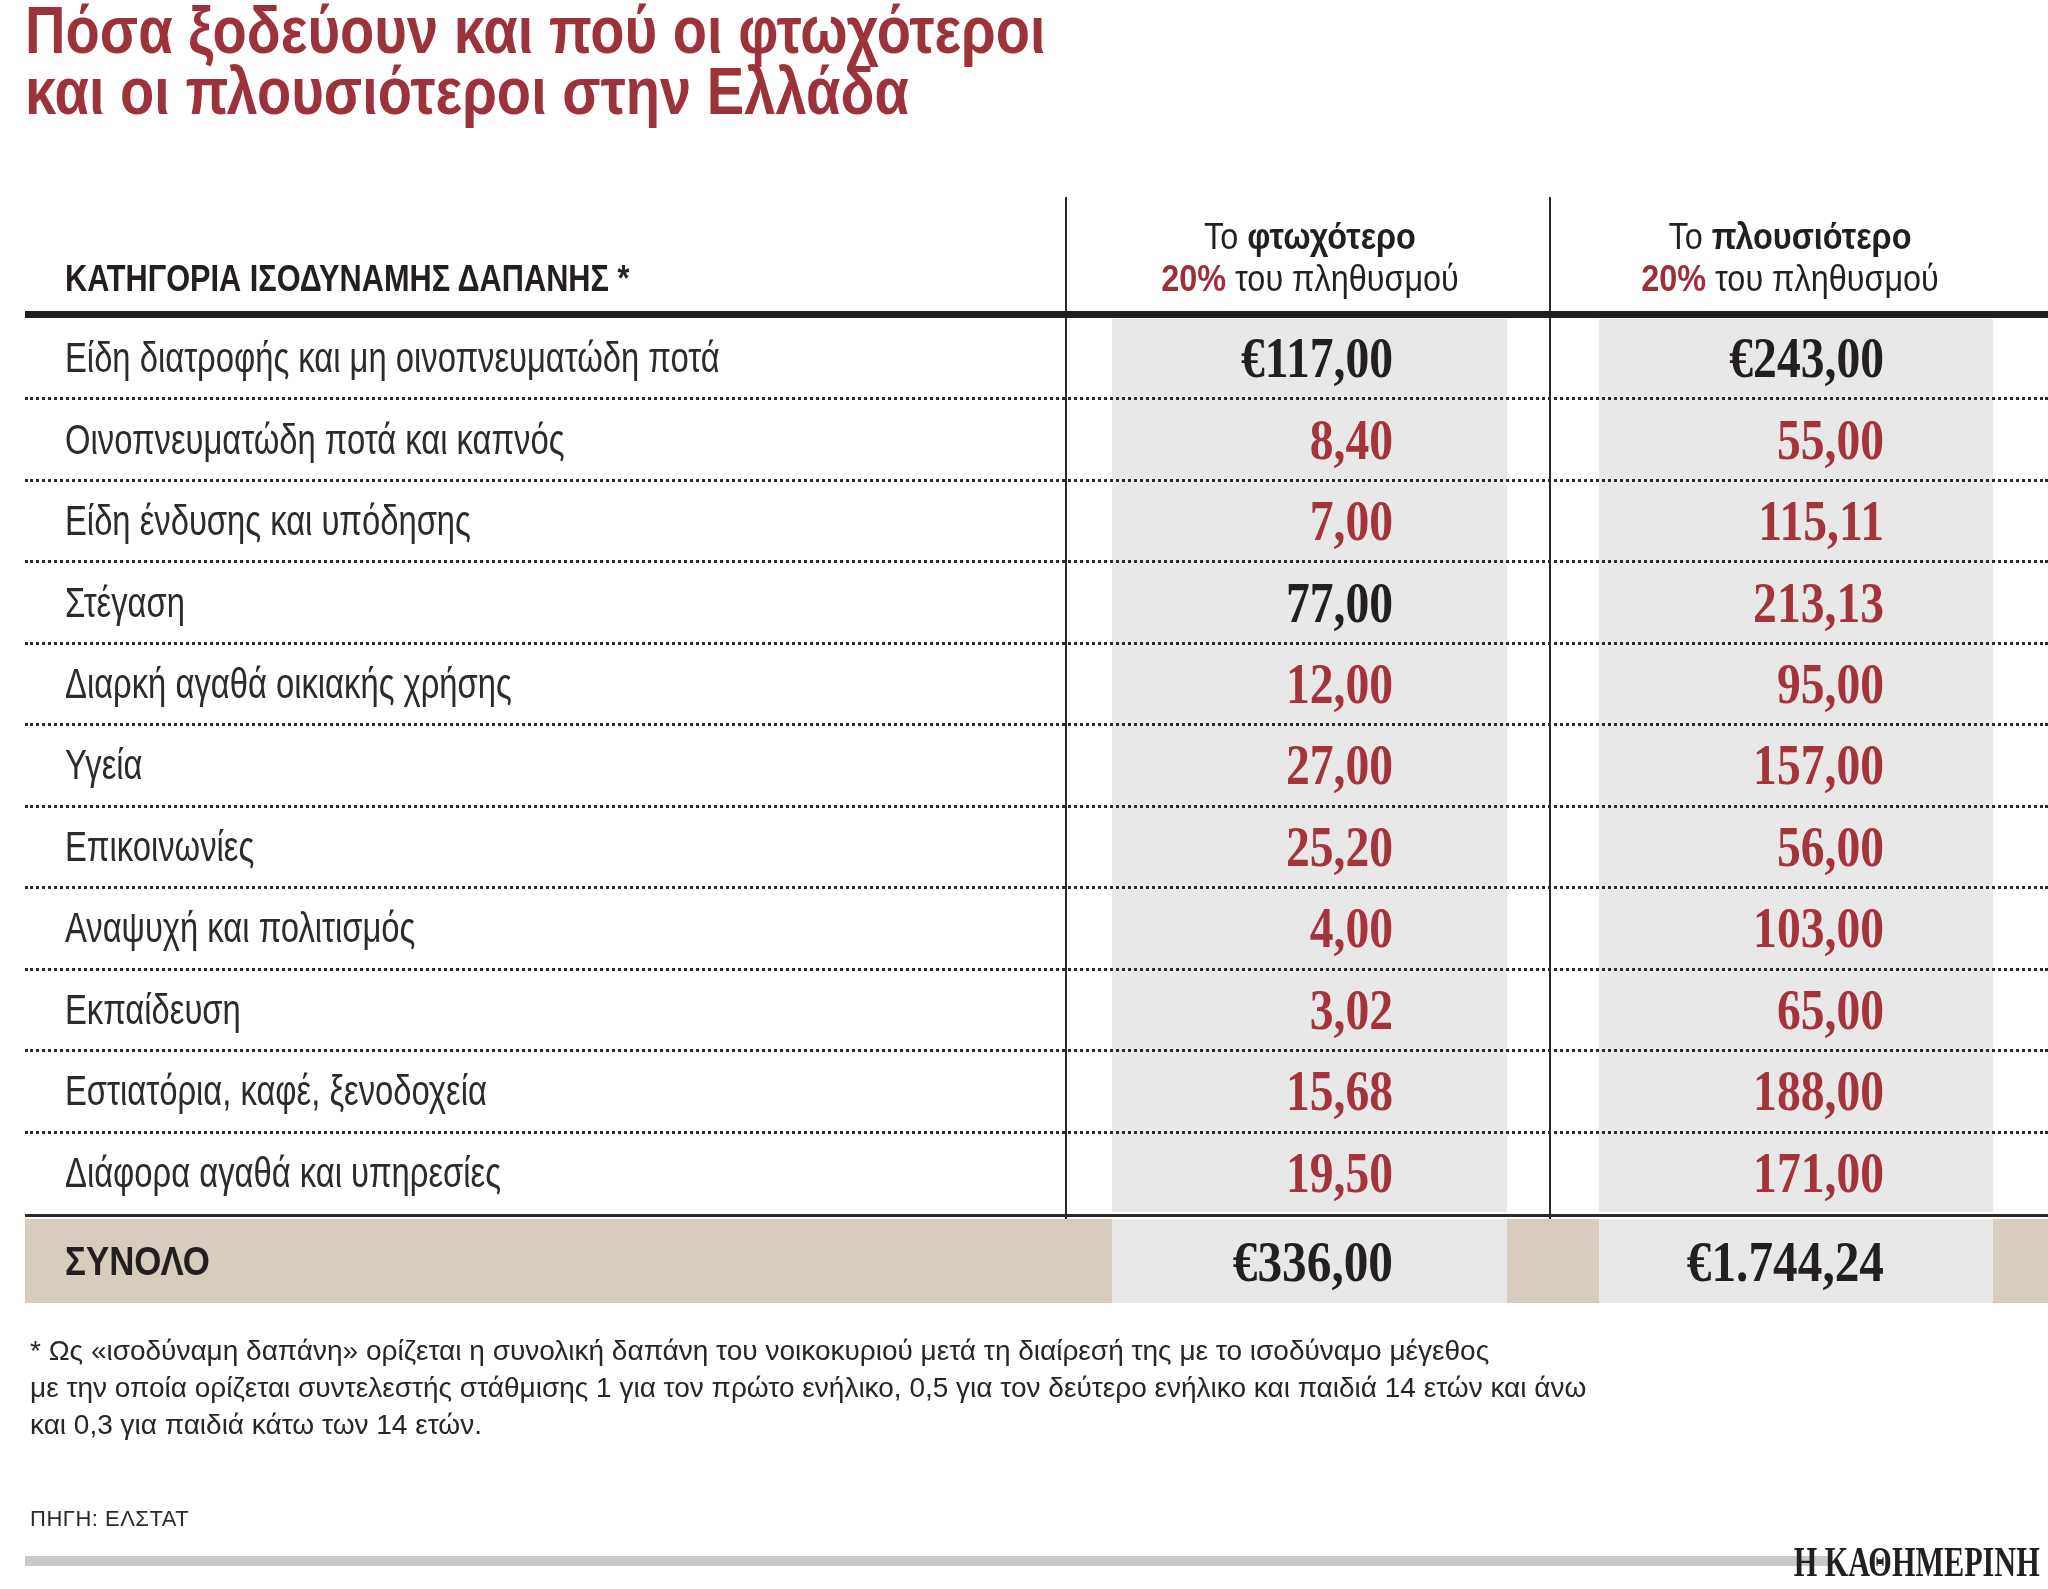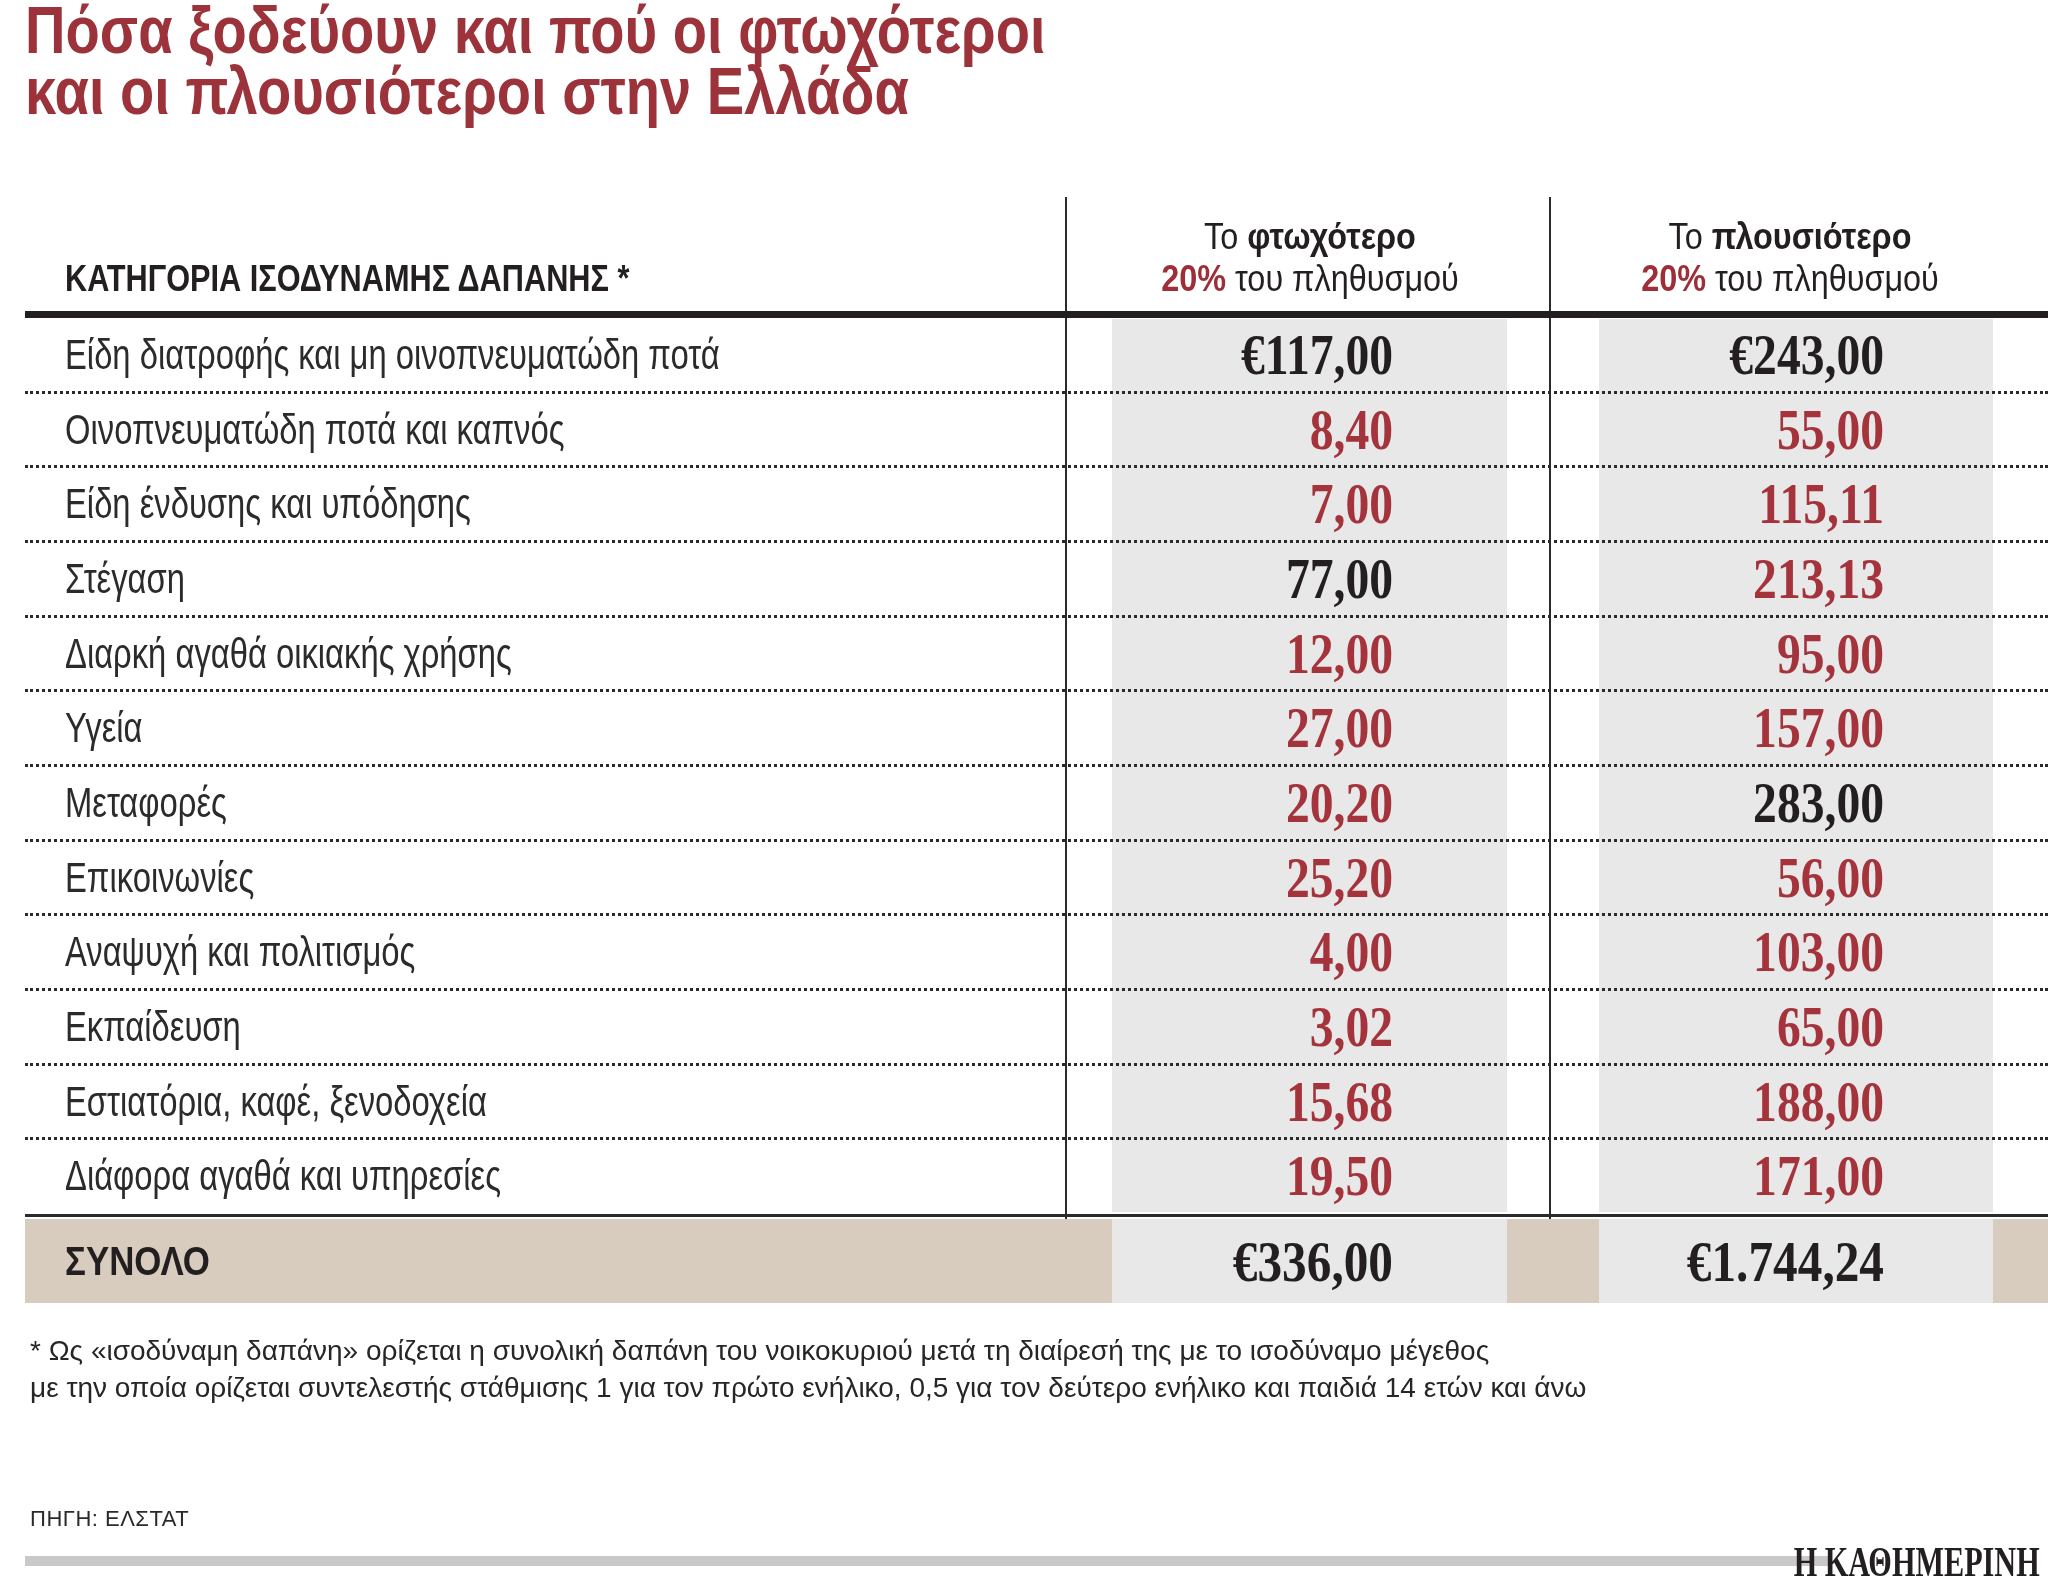--- a/index.html
+++ b/index.html
@@ -113,25 +113,20 @@
       <div class="cat">Διαρκή αγαθά οικιακής χρήσης</div>
       <div class="val v1 red">12,00</div>
       <div class="val v2 red">95,00</div>
     </div>
     <div class="row">
       <div class="cat">Υγεία</div>
       <div class="val v1 red">27,00</div>
       <div class="val v2 red">157,00</div>
     </div>
     <div class="row">
-      <div class="cat">Μεταφορές</div>
-      <div class="val v1 red">20,20</div>
-      <div class="val v2 dark">283,00</div>
-    </div>
-    <div class="row">
       <div class="cat">Επικοινωνίες</div>
       <div class="val v1 red">25,20</div>
       <div class="val v2 red">56,00</div>
     </div>
     <div class="row">
       <div class="cat">Αναψυχή και πολιτισμός</div>
       <div class="val v1 red">4,00</div>
       <div class="val v2 red">103,00</div>
     </div>
     <div class="row">
@@ -157,19 +152,20 @@
     <div class="patch p1"></div>
     <div class="patch p2"></div>
     <div class="total-label">ΣΥΝΟΛΟ</div>
     <div class="val v1 dark">€336,00</div>
     <div class="val v2 dark">€1.744,24</div>
   </div>
 
   <div class="footnote">
     <div>* Ως «ισοδύναμη δαπάνη» ορίζεται η συνολική δαπάνη του νοικοκυριού μετά τη διαίρεσή της με το ισοδύναμο μέγεθος</div>
     <div>με την οποία ορίζεται συντελεστής στάθμισης 1 για τον πρώτο ενήλικο, 0,5 για τον δεύτερο ενήλικο και παιδιά 14 ετών και άνω</div>
+    <div>και 0,3 για παιδιά κάτω των 14 ετών.</div>
   </div>
 
   <div class="source">ΠΗΓΗ: ΕΛΣΤΑΤ</div>
   <div class="brand-bar"></div>
   <div class="logo">Η ΚΑΘΗΜΕΡΙΝΗ</div>
 
 </div>
 
 </body></html>

